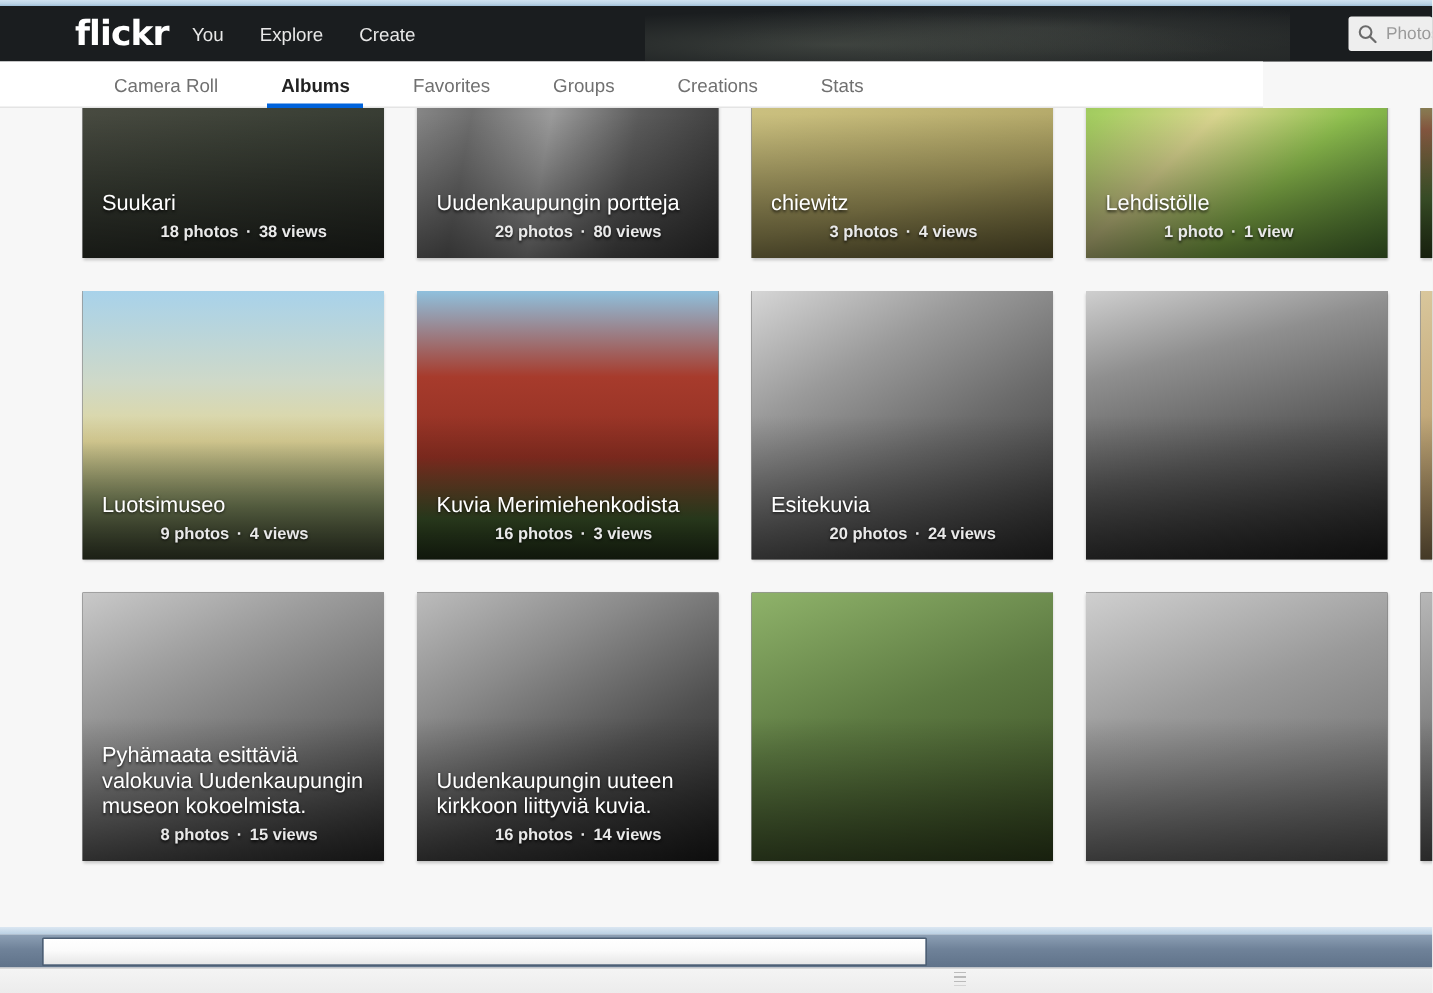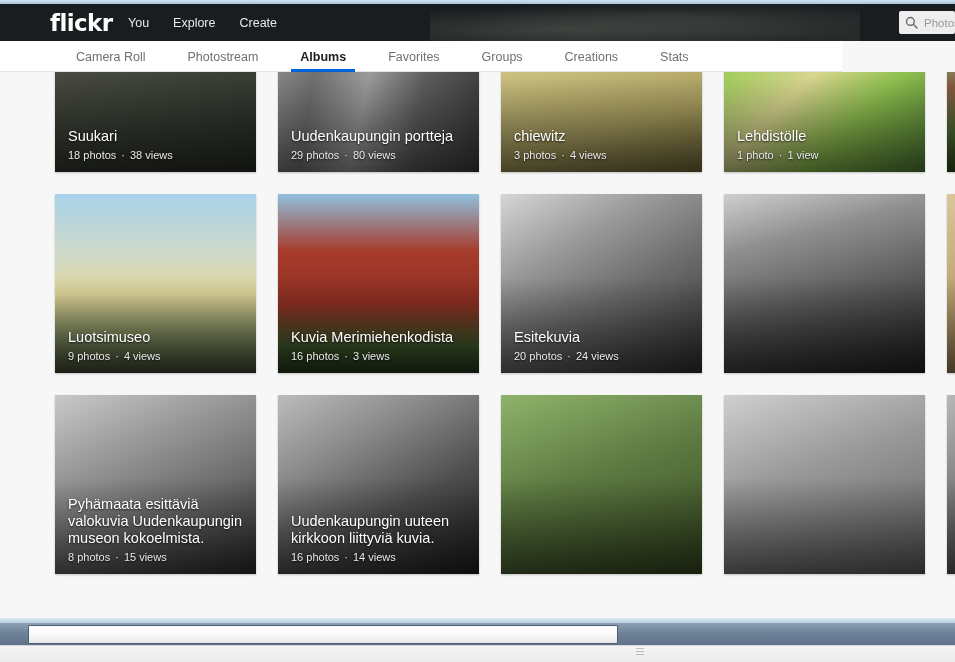--- a/index.html
+++ b/index.html
@@ -184,23 +184,24 @@
     color: #ffffff;
     font-size: 14.5px;
     line-height: 17px;
     text-shadow: 0 1px 2px rgba(0,0,0,0.75);
     margin-bottom: 4px;
     word-wrap: break-word;
   }
   .album-stats {
     color: #e9e9e9;
     font-size: 11px;
-    font-weight: normal;
+    font-weight: bold;
     line-height: 13px;
     text-shadow: 0 1px 2px rgba(0,0,0,0.8);
+    margin-left: 39px;
   }
   .album-stats .dot { margin: 0 5px; }
 
   
   .scroll-area {
     position: absolute;
     left: 0; bottom: 0;
     width: 955px; height: 44px;
     background: #f1f1f1;
   }
@@ -271,21 +272,20 @@
           <line x1="8.3" y1="8.3" x2="12" y2="12" stroke="#6b6b6b" stroke-width="1.5" stroke-linecap="round"></line>
         </svg>
       </span>
       <input type="text" placeholder="Photos, people, or groups" style="">
     </div>
   </div>
 
   <div class="tabbar">
     <div class="tabs">
       <div class="tab">Camera Roll</div>
-      <div class="tab">Photostream</div>
       <div class="tab active">Albums</div>
       <div class="tab">Favorites</div>
       <div class="tab">Groups</div>
       <div class="tab">Creations</div>
       <div class="tab">Stats</div>
     </div>
   </div>
 
   <div class="content">
     <div class="grid" id="album-grid">

